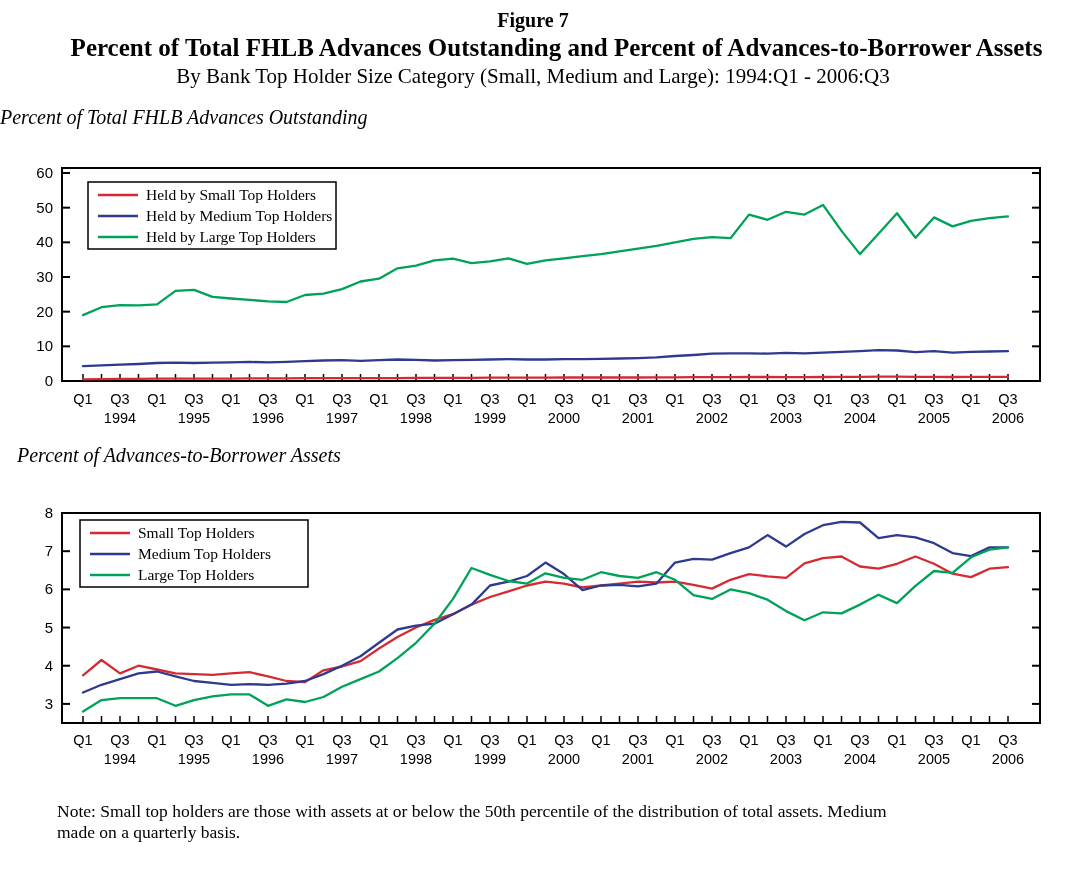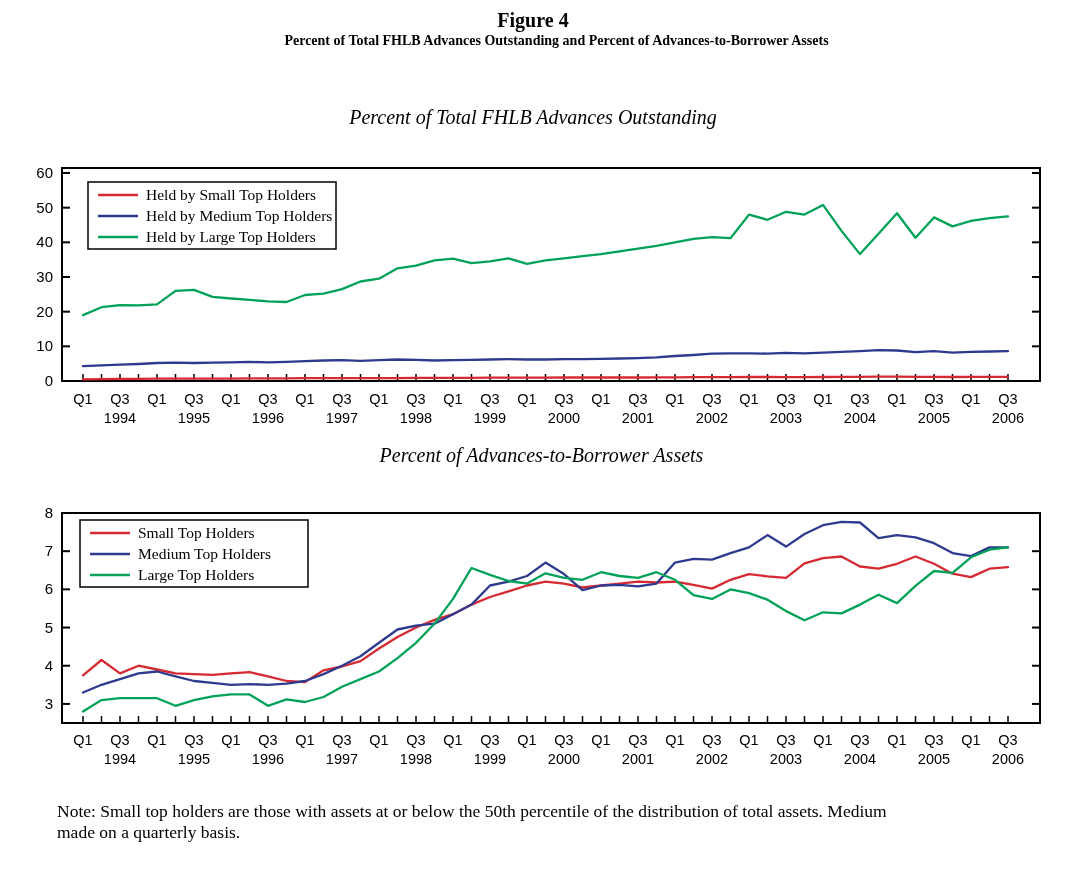--- a/index.html
+++ b/index.html
@@ -1,37 +1,38 @@
 <!DOCTYPE html>
 <html><head>
 <meta charset="utf-8">
 <style>
   html,body{margin:0;padding:0;background:#ffffff;}
   .page{position:relative;width:1066px;height:870px;background:#ffffff;overflow:hidden;
         font-family:"Liberation Serif",serif;color:#000;}
   .title-block{position:absolute;top:8px;left:0;right:0;text-align:center;}
   .t1{font-size:20px;font-weight:bold;line-height:1.2;}
-  .t2{font-size:14px;font-weight:bold;line-height:1.25;margin-left:47px;}
+  .t2{font-size:25px;font-weight:bold;line-height:1.25;margin-left:47px;}
   .t3{font-size:21px;font-weight:normal;line-height:1.25;}
-  .panel-title{position:absolute;left:0;right:0;text-align:center;font-style:italic;font-size:20px;}
+  .panel-title{position:absolute;left:0;right:0;font-style:italic;font-size:20px;}
   #pt0{top:106px;}
   #pt1{top:444px;padding-left:17px;}
   svg{position:absolute;left:0;}
   #svg0{top:150px;}
   #svg1{top:490px;}
   .note{position:absolute;left:57px;top:786px;width:965px;font-size:17.5px;line-height:1.22;margin-top:15px;}
 </style>
 </head>
 <body>
 
 <div class="page">
 
   <div class="title-block">
-    <div class="t1">Figure 4</div>
+    <div class="t1">Figure 7</div>
     <div class="t2">Percent of Total FHLB Advances Outstanding and Percent of Advances-to-Borrower Assets</div>
+    <div class="t3">By Bank Top Holder Size Category (Small, Medium and Large): 1994:Q1 - 2006:Q3</div>
   </div>
 
   <div class="panel-title" id="pt0">Percent of Total FHLB Advances Outstanding</div>
   <svg id="svg0" width="1066" height="290" viewBox="0 150 1066 290">
       <rect x="62" y="168" width="978" height="213" fill="none" stroke="#000000" stroke-width="2"></rect>
       <line x1="62" y1="381" x2="70" y2="381" stroke="#000000" stroke-width="2"></line>
       <line x1="1032" y1="381" x2="1040" y2="381" stroke="#000000" stroke-width="2"></line>
       <text x="53" y="386" fill="#000000" text-anchor="end" font-size="15px" font-family="&quot;Liberation Sans&quot;,sans-serif">0</text>
       <line x1="62" y1="346.3333333333333" x2="70" y2="346.3333333333333" stroke="#000000" stroke-width="2"></line>
       <line x1="1032" y1="346.3333333333333" x2="1040" y2="346.3333333333333" stroke="#000000" stroke-width="2"></line>

